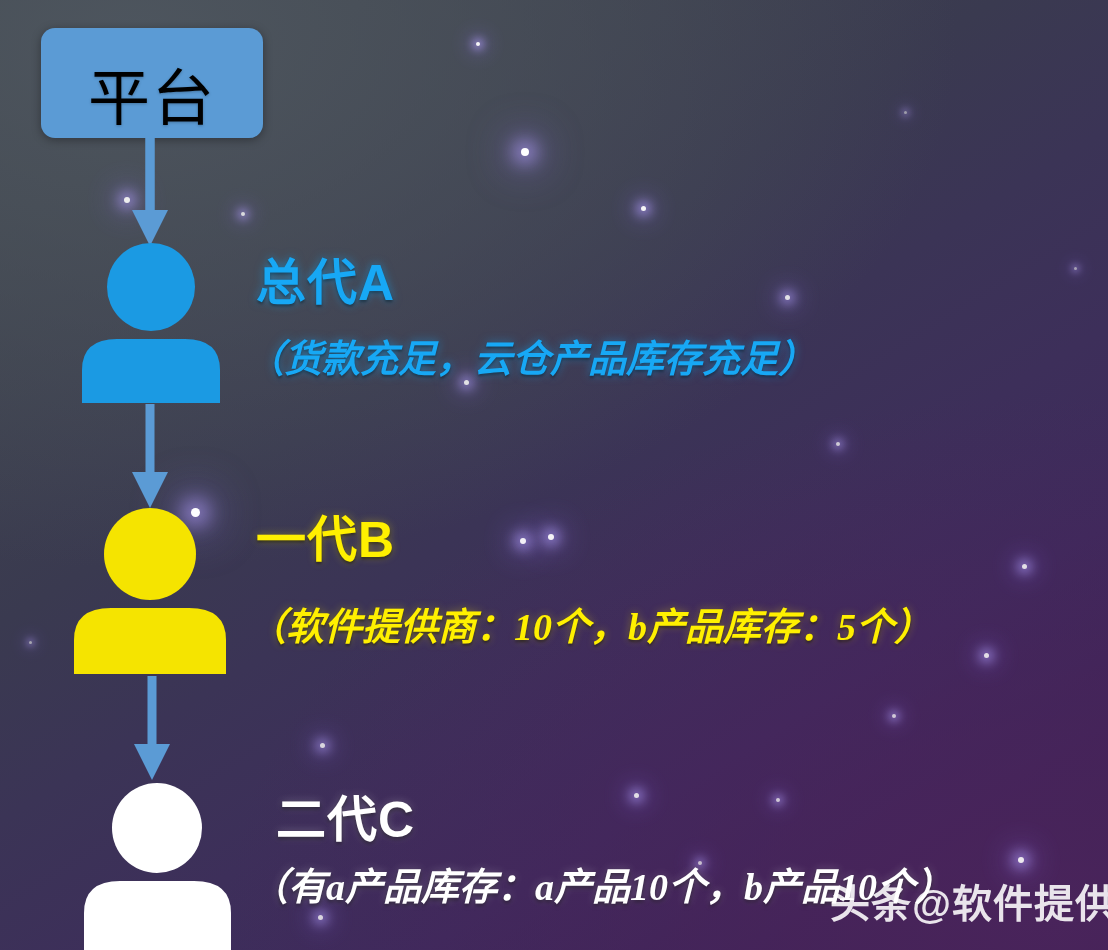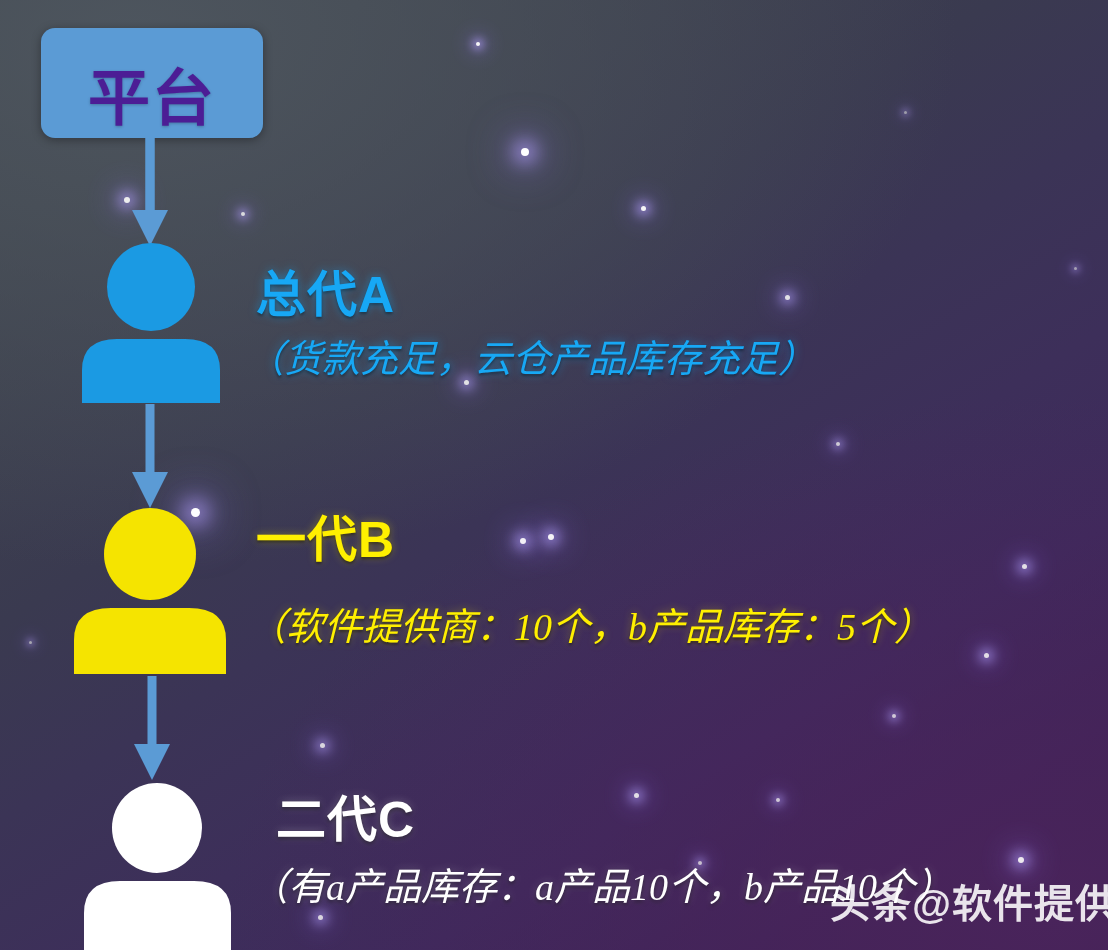--- a/index.html
+++ b/index.html
@@ -39,22 +39,22 @@
   
   .platform-box {
     position: absolute;
     display: flex;
     align-items: center;
     justify-content: center;
     border-radius: 14px;
     box-shadow: 0 2px 10px rgba(0,0,0,0.35);
   }
   .platform-label {
-    color: #4c1d95;
-    font-weight: bold;
+    color: #000000;
+    font-weight: normal;
     font-size: 62px;
     letter-spacing: 2px;
     line-height: 1;
     text-shadow: 0 1px 3px rgba(0,0,0,0.25);
     margin-top: 32px;
   }
   
   .arrow { position: absolute; }
   
   .person { position: absolute; }
@@ -62,21 +62,21 @@
   .node-title {
     position: absolute;
     font-weight: bold;
     font-size: 50px;
     line-height: 1;
     letter-spacing: 1px;
     white-space: nowrap;
   }
   .node-detail {
     position: absolute;
-    font-weight: normal;
+    font-weight: bold;
     font-size: 38px;
     line-height: 1;
     font-style: italic;
     white-space: nowrap;
     font-family: "Liberation Serif", "DejaVu Serif", serif;
   }
   .t-blue   { color: #17a8f5; text-shadow: 0 0 10px rgba(23,168,245,0.55), 0 2px 3px rgba(0,0,0,0.5); }
   .t-yellow { color: #fff000; text-shadow: 0 0 8px rgba(255,232,0,0.35), 0 2px 3px rgba(0,0,0,0.55); }
   .t-white  { color: #ffffff; text-shadow: 0 0 8px rgba(255,255,255,0.25), 0 2px 4px rgba(0,0,0,0.6); }
   
@@ -131,21 +131,21 @@
     <path d="M26 0 L26 78 M26 78 L26 78" stroke="#5b9bd5" stroke-width="9" fill="none"></path>
     <rect x="21.5" y="0" width="9" height="80" fill="#5b9bd5"></rect>
     <path d="M8 74 L44 74 L26 110 Z" fill="#5b9bd5"></path>
   </svg>
 
   <svg class="person" style="left:76px; top:243px;" width="150" height="160" viewBox="0 0 150 160">
     <circle cx="75" cy="44" r="44" fill="#1b9ae3"></circle>
     <path d="M6 160 L6 127 Q6 96 41 96 L109 96 Q144 96 144 127 L144 160 Z" fill="#1b9ae3"></path>
   </svg>
 
-  <div class="node-title t-blue" style="left:256px; top:270px;">总代A</div>
+  <div class="node-title t-blue" style="left:256px; top:258px;">总代A</div>
   <div class="node-detail t-blue" style="left:246px; top:340px;">（货款充足，云仓产品库存充足）</div>
 
   <svg class="arrow" style="left:124px; top:404px;" width="52" height="106" viewBox="0 0 52 106">
     <rect x="21.5" y="0" width="9" height="74" fill="#5b9bd5"></rect>
     <path d="M8 68 L44 68 L26 104 Z" fill="#5b9bd5"></path>
   </svg>
 
   <svg class="person" style="left:68px; top:508px;" width="164" height="166" viewBox="0 0 164 166">
     <circle cx="82" cy="46" r="46" fill="#f5e400"></circle>
     <path d="M6 166 L6 132 Q6 100 43 100 L121 100 Q158 100 158 132 L158 166 Z" fill="#f5e400"></path>

